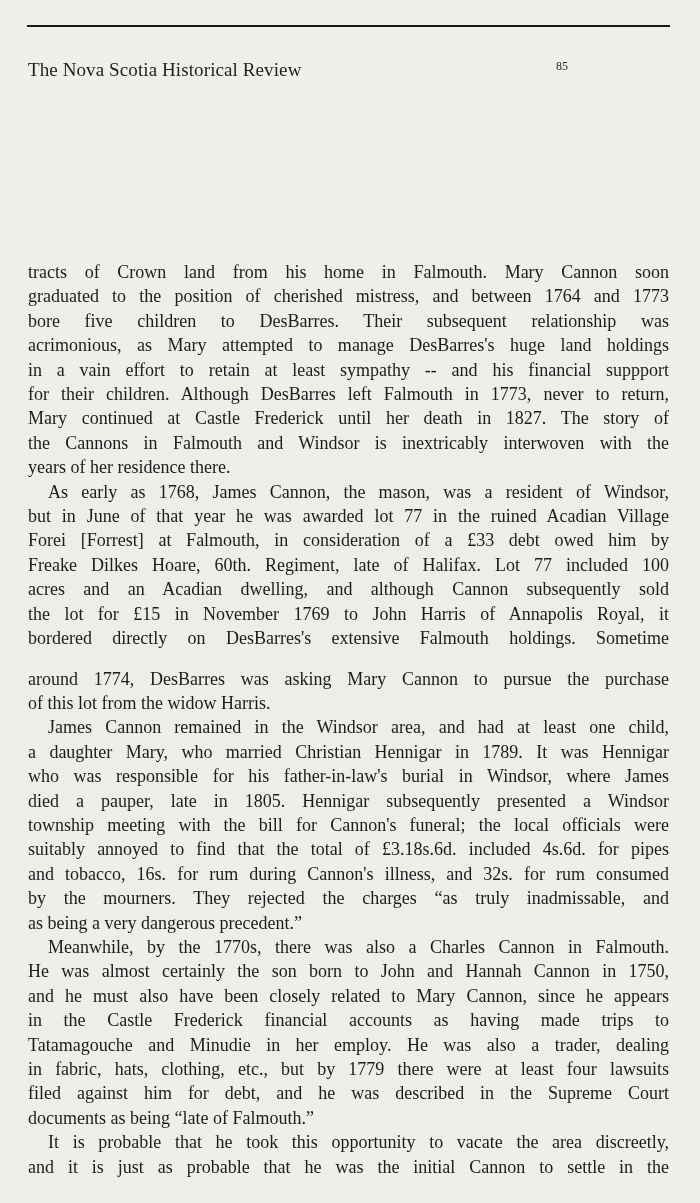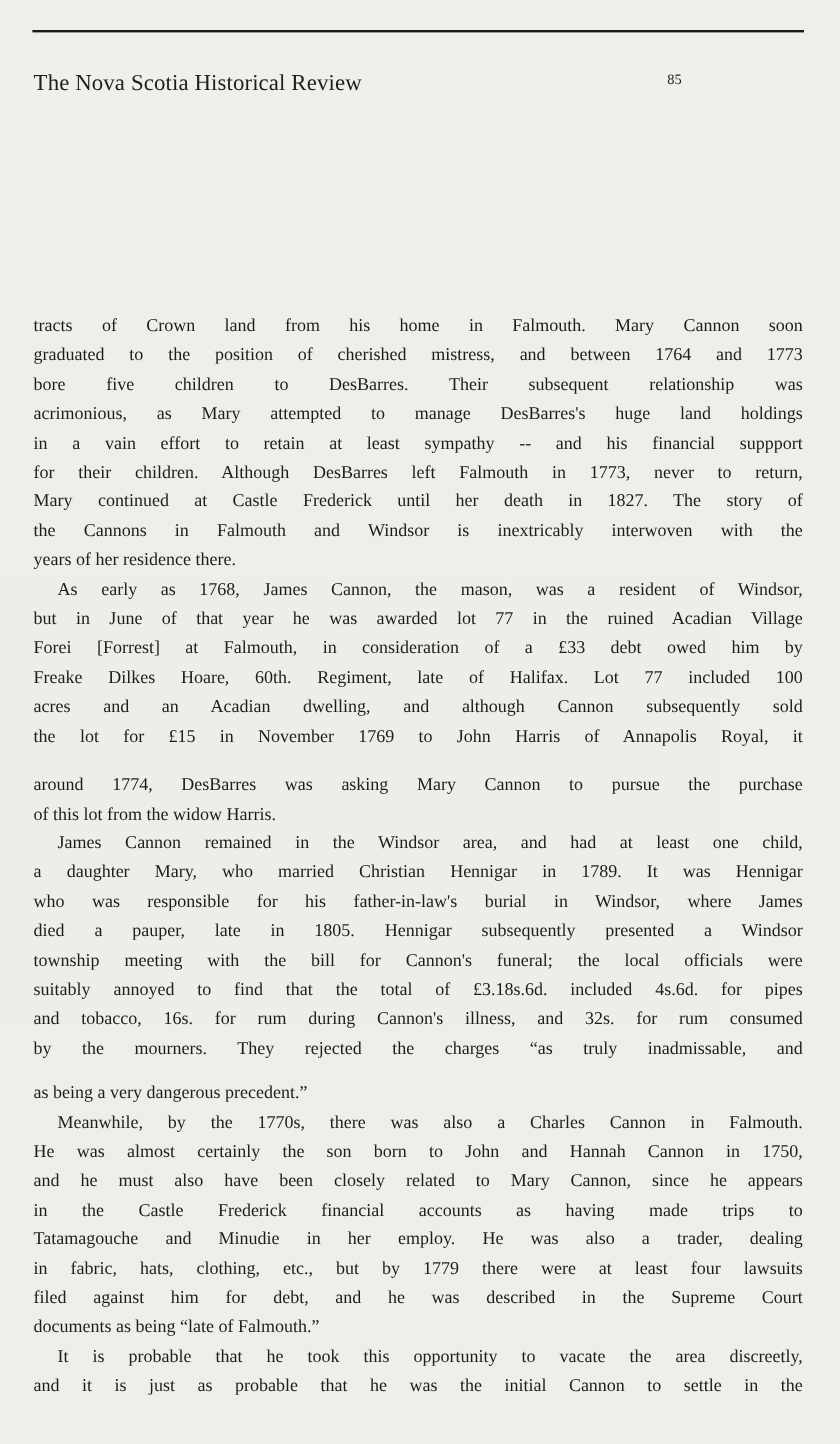--- a/index.html
+++ b/index.html
@@ -47,21 +47,21 @@
     .body-text {
       position: absolute;
       left: 28px;
       top: 256px;
       width: 641px;
     }
     .line {
       display: block;
       height: 24.42px;
       line-height: 24.42px;
-      font-size: 15px;
+      font-size: 18px;
       white-space: nowrap;
       text-align: justify;
       text-align-last: justify;
       color: #1c1c1c;
     }
     .line.last {
       text-align-last: left;
     }
     .line.indent {
       padding-left: 20px;
@@ -87,33 +87,34 @@
         <span class="line" style="display: block; word-spacing: 6.4px;">the Cannons in Falmouth and Windsor is inextricably interwoven with the</span>
         <span class="line last" style="display: block; word-spacing: 0px;">years of her residence there.</span>
       </div>
       <div>
         <span class="line indent" style="display: block; word-spacing: 5.16667px;">As early as 1768, James Cannon, the mason, was a resident of Windsor,</span>
         <span class="line" style="display: block; word-spacing: 3.33333px;">but in June of that year he was awarded lot 77 in the ruined Acadian Village</span>
         <span class="line" style="display: block; word-spacing: 6.58333px;">Forei [Forrest] at Falmouth, in consideration of a £33 debt owed him by</span>
         <span class="line" style="display: block; word-spacing: 5.45455px;">Freake Dilkes Hoare, 60th. Regiment, late of Halifax. Lot 77 included 100</span>
         <span class="line" style="display: block; word-spacing: 9.11111px;">acres and an Acadian dwelling, and although Cannon subsequently sold</span>
         <span class="line" style="display: block; word-spacing: 6.61538px;">the lot for £15 in November 1769 to John Harris of Annapolis Royal, it</span>
+        <span class="line" style="display: block; word-spacing: 9.57143px;">bordered directly on DesBarres's extensive Falmouth holdings. Sometime</span>
         <span class="line" style="display: block; word-spacing: 6.9px; margin-top: 16px;">around 1774, DesBarres was asking Mary Cannon to pursue the purchase</span>
         <span class="line last" style="display: block; word-spacing: 0px;">of this lot from the widow Harris.</span>
       </div>
       <div>
         <span class="line indent" style="display: block; word-spacing: 5.08333px;">James Cannon remained in the Windsor area, and had at least one child,</span>
         <span class="line" style="display: block; word-spacing: 4.81818px;">a daughter Mary, who married Christian Hennigar in 1789. It was Hennigar</span>
         <span class="line" style="display: block; word-spacing: 5.5px;">who was responsible for his father-in-law's burial in Windsor, where James</span>
         <span class="line" style="display: block; word-spacing: 8.2px;">died a pauper, late in 1805. Hennigar subsequently presented a Windsor</span>
         <span class="line" style="display: block; word-spacing: 4.54545px;">township meeting with the bill for Cannon's funeral; the local officials were</span>
         <span class="line" style="display: block; word-spacing: 3.83333px;">suitably annoyed to find that the total of £3.18s.6d. included 4s.6d. for pipes</span>
         <span class="line" style="display: block; word-spacing: 2.66667px;">and tobacco, 16s. for rum during Cannon's illness, and 32s. for rum consumed</span>
         <span class="line" style="display: block; word-spacing: 8.9px;">by the mourners. They rejected the charges “as truly inadmissable, and</span>
-        <span class="line last" style="display: block; word-spacing: 0px; margin-top: 13px;">as being a very dangerous precedent.”</span>
+        <span class="line last" style="display: block; word-spacing: 0px;">as being a very dangerous precedent.”</span>
       </div>
       <div>
         <span class="line indent" style="display: block; word-spacing: 5.09091px;">Meanwhile, by the 1770s, there was also a Charles Cannon in Falmouth.</span>
         <span class="line" style="display: block; word-spacing: 4.38462px;">He was almost certainly the son born to John and Hannah Cannon in 1750,</span>
         <span class="line" style="display: block; word-spacing: 3px;">and he must also have been closely related to Mary Cannon, since he appears</span>
         <span class="line" style="display: block; word-spacing: 13.2px;">in the Castle Frederick financial accounts as having made trips to</span>
         <span class="line" style="display: block; word-spacing: 7px;">Tatamagouche and Minudie in her employ. He was also a trader, dealing</span>
         <span class="line" style="display: block; word-spacing: 5.23077px;">in fabric, hats, clothing, etc., but by 1779 there were at least four lawsuits</span>
         <span class="line" style="display: block; word-spacing: 8px;">filed against him for debt, and he was described in the Supreme Court</span>
         <span class="line last" style="display: block; word-spacing: 0px;">documents as being “late of Falmouth.”</span>

